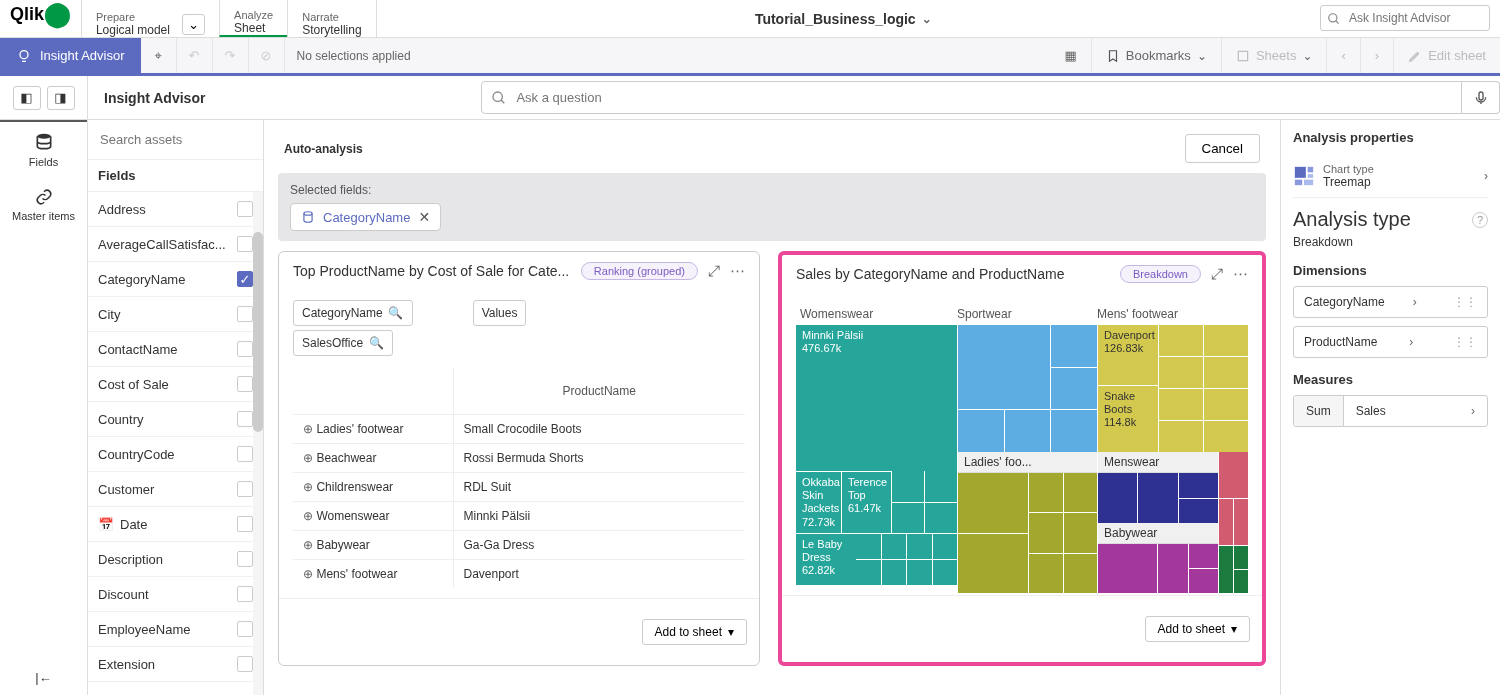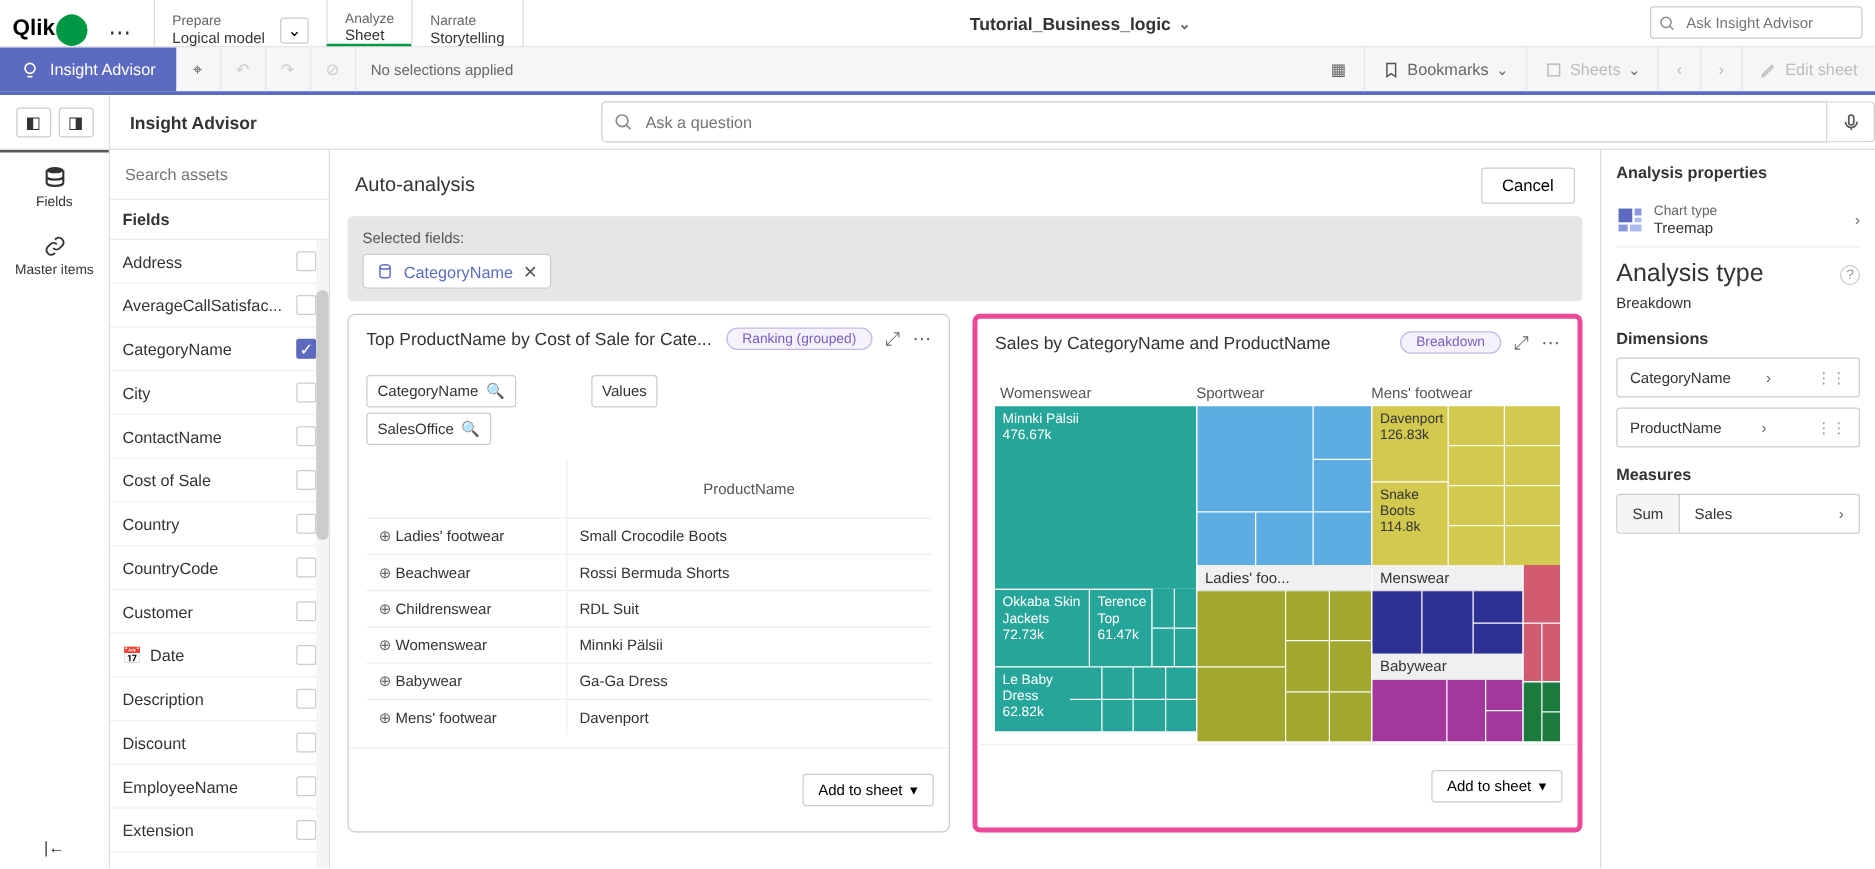--- a/index.html
+++ b/index.html
@@ -1,20 +1,20 @@
 <!DOCTYPE html>
 <html><head>
 <meta charset="utf-8">
 <style>
 * { box-sizing: border-box; margin: 0; padding: 0; font-family: -apple-system, BlinkMacSystemFont, "Segoe UI", Arial, sans-serif; }
 body { width: 1500px; height: 695px; overflow: hidden; background: #fff; font-size: 13px; color: #333; }
 
 
 .topbar { display: flex; align-items: stretch; height: 38px; border-bottom: 1px solid #ddd; }
-.logo-area { display: flex; align-items: flex-end; padding: 0 10px; gap: 8px; }
+.logo-area { display: flex; align-items: flex-end; padding: 0 10px; gap: 8px; flex-direction: column; }
 .logo { font-weight: bold; font-size: 18px; color: #000; display: flex; align-items: center; }
 .logo-q { color: #009845; font-size: 24px; font-weight: bold; }
 .more-icon { font-size: 18px; cursor: pointer; padding: 0 8px; }
 .nav-tabs { display: flex; }
 .nav-tab { padding: 4px 14px 0; border-left: 1px solid #ddd; position: relative; cursor: pointer; display:flex;flex-direction:column;justify-content:flex-end;}
 .nav-tab.active { border-bottom: 2px solid #009845; }
 .nav-tab .label-small { font-size: 11px; color: #666; }
 .nav-tab .label-big { font-size: 12px; color: #333; font-weight: 500; }
 .dropdown-btn { border:1px solid #ccc; border-radius:3px; padding:2px 5px; margin-left:6px; background:#fff; cursor:pointer;}
 .center-title { flex:1; display:flex; align-items:center; justify-content:center; font-weight:600; font-size:14px; gap:6px;}
@@ -60,21 +60,21 @@
 .field-item .fname { flex:1; font-size:13px; overflow:hidden; text-overflow:ellipsis; white-space:nowrap;}
 .field-item .ficon { width:16px; margin-right:6px; color:#666;}
 .field-check { width:16px; height:16px; border:1px solid #ccc; border-radius:2px; display:flex; align-items:center; justify-content:center;}
 .field-check.checked { background:#5c6bc0; border-color:#5c6bc0; color:#fff;}
 .fields-scroll { position:absolute; right:0; top:0; width:10px; height:100%; background:#f5f5f5;}
 .fields-thumb { position:absolute; right:0; top:40px; width:10px; height:200px; background:#ccc; border-radius:5px;}
 
 
 .content { flex:1; display:flex; flex-direction:column; background:#fff; overflow:hidden;}
 .auto-header { display:flex; align-items:center; padding:14px 20px 10px;}
-.auto-title { font-size:16px; font-weight:400;}
+.auto-title { font-size:12px; font-weight:700;}
 .cancel-btn { margin-left:auto; padding:6px 16px; border:1px solid #ccc; border-radius:3px; background:#fff; cursor:pointer;}
 .selected-bar { margin:0 14px 10px; background:#e6e6e9; border-radius:4px; padding:10px 12px;}
 .selected-label { font-size:12px; color:#555; margin-bottom:6px;}
 .chip { display:inline-flex; align-items:center; background:#fff; border:1px solid #ccc; border-radius:4px; padding:5px 10px; gap:8px;}
 .chip-label { color:#5c6bc0; font-weight:500;}
 .chip-x { cursor:pointer; font-size:14px; color:#555;}
 
 .cards-row { display:flex; gap:18px; padding:0 14px 14px;}
 .card { flex:1; border:1px solid #ccc; border-radius:6px; display:flex; flex-direction:column; background:#fff;}
 .card.selected { border:4px solid #ec4899;}
@@ -412,21 +412,21 @@
             <div>Mens' footwear</div>
           </div>
           <div class="treemap">
 
             <div class="tm-col" style="width:161px;">
               <div class="tm-block" style="background:#26a69a;height:146px;">
                 <div class="tm-label">Minnki Pälsii</div>
                 <div class="tm-sub">476.67k</div>
               </div>
               <div style="display:flex;height:62px;">
-                <div class="tm-block" style="background:#26a69a;width:76px;border-top:1px solid #fff;border-right:1px solid #fff;">
+                <div class="tm-block" style="background:#26a69a;width:46px;border-top:1px solid #fff;border-right:1px solid #fff;">
                   <div class="tm-label">Okkaba Skin Jackets</div>
                   <div class="tm-sub">72.73k</div>
                 </div>
                 <div class="tm-block" style="background:#26a69a;width:50px;border-top:1px solid #fff;border-right:1px solid #fff;">
                   <div class="tm-label">Terence Top</div>
                   <div class="tm-sub">61.47k</div>
                 </div>
                 <div style="flex:1;display:grid;grid-template:1fr 1fr/1fr 1fr;gap:1px;background:#fff;">
                   <div style="background:#26a69a;"></div>
                     <div style="background:#26a69a;"></div>

